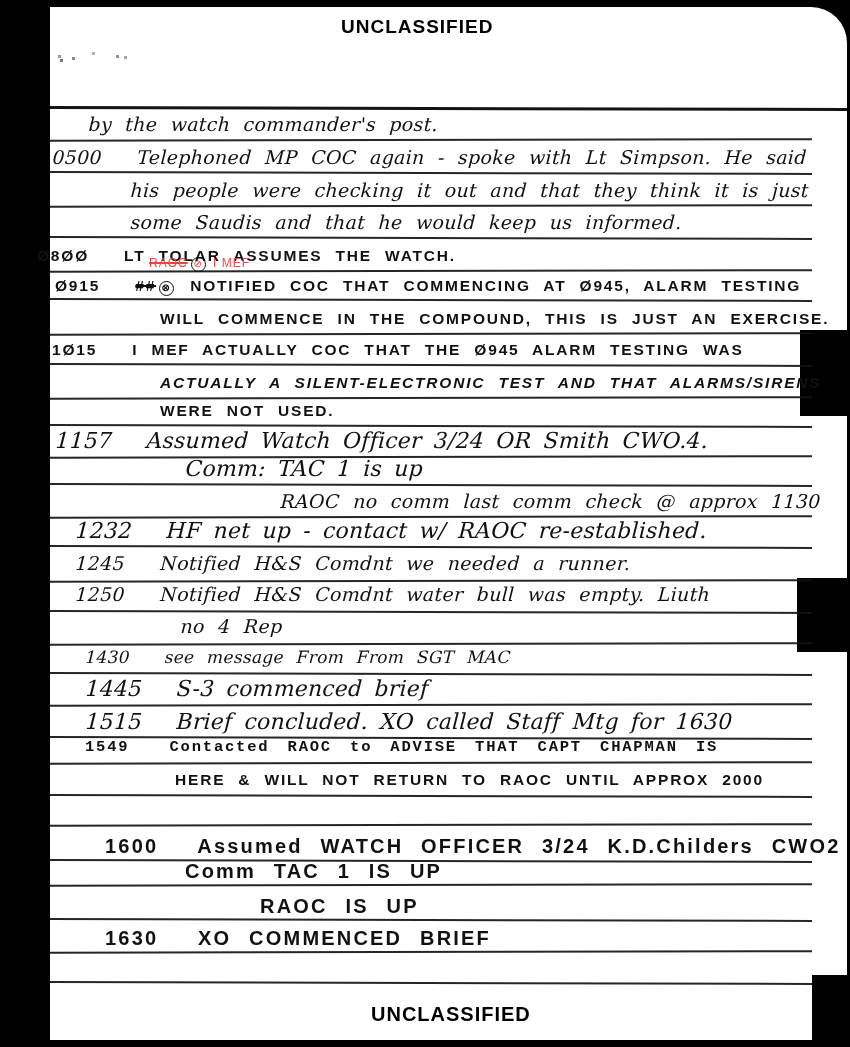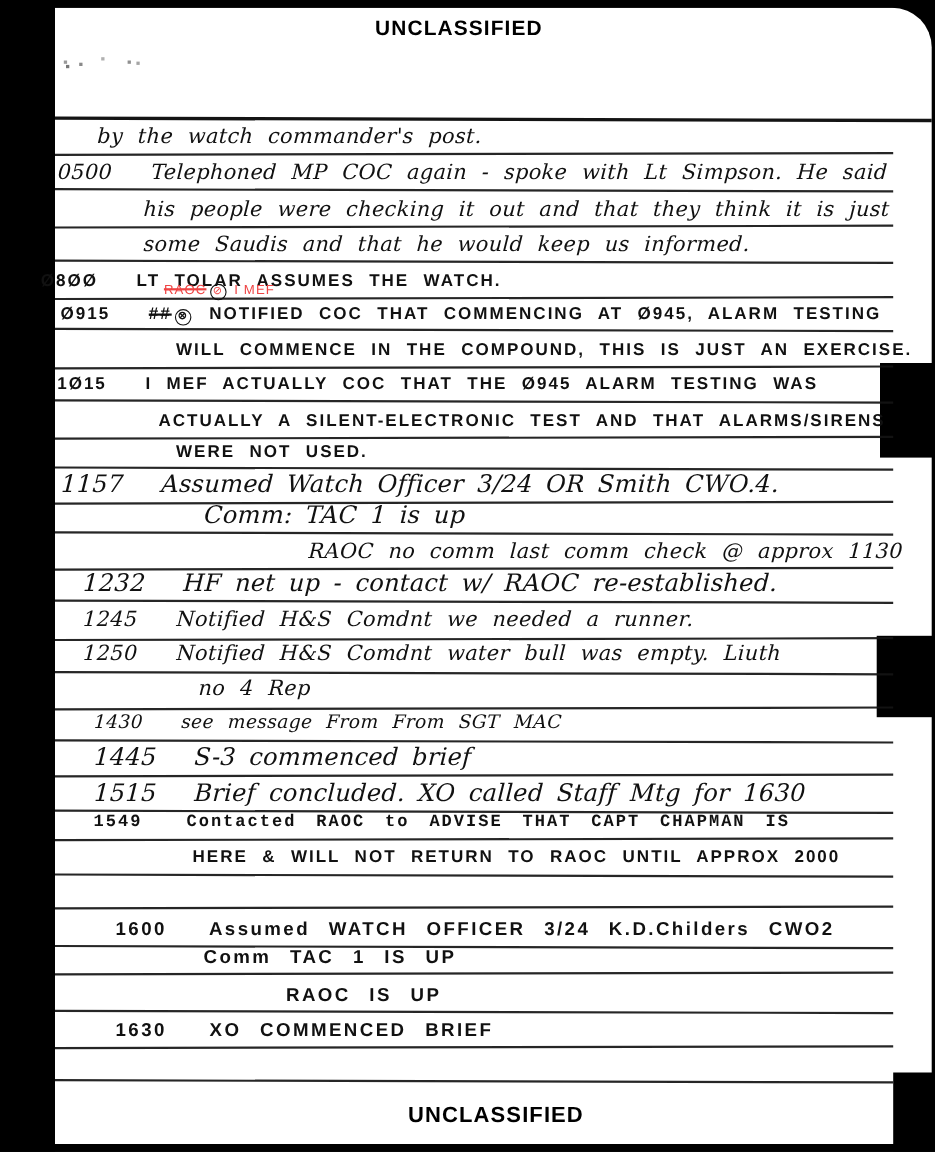--- a/index.html
+++ b/index.html
@@ -15,21 +15,21 @@
   .rule:nth-child(even){transform:rotate(-.12deg);}
   .rule.heavy{height:3px;width:797px;opacity:1;}
   
   .row{position:absolute;white-space:nowrap;color:#111;}
   .cursive{font-family:"DejaVu Serif",serif;font-style:italic;font-size:19px;
            word-spacing:7px;letter-spacing:.3px;transform:skewX(-3deg);transform-origin:left bottom;}
   .cursive-lg{font-family:"DejaVu Serif",serif;font-style:italic;font-size:22px;
            word-spacing:5px;letter-spacing:.2px;transform:skewX(-3deg);transform-origin:left bottom;}
   .print{font-family:"Liberation Sans",sans-serif;font-size:15.5px;font-weight:600;
          letter-spacing:1.8px;word-spacing:7px;}
-  .print2{font-family:"Liberation Sans",sans-serif;font-size:17px;font-weight:600;
+  .print2{font-family:"Liberation Sans",sans-serif;font-size:20px;font-weight:600;
           letter-spacing:2.2px;word-spacing:10px;}
   .time{display:inline-block;margin-right:22px;}
   .hdr{position:absolute;font-family:"Liberation Sans",sans-serif;font-weight:bold;
        font-size:19px;letter-spacing:1px;color:#000;}
   .ann{position:absolute;font-family:"Liberation Sans",sans-serif;font-size:12px;
        font-weight:400;letter-spacing:1px;color:#ef4444;padding-left:16px;}
   .struck{text-decoration:line-through;text-decoration-thickness:2px;}
   .circled{display:inline-block;border:1.5px solid #111;border-radius:50%;
            font-size:10px;line-height:12px;width:13px;height:13px;text-align:center;margin:0 3px;}
   .smudge{position:absolute;left:58px;top:55px;width:3px;height:3px;background:#9a9a9a;
@@ -113,21 +113,21 @@
     <span class="struck">##</span><span class="circled">⊗</span>
     <span>NOTIFIED COC THAT COMMENCING AT Ø945, ALARM TESTING</span></div>
 
   <div class="row print" style="top:310px;left:160px;">
     <span>WILL COMMENCE IN THE COMPOUND, THIS IS JUST AN EXERCISE.</span></div>
 
   <div class="row print" style="top:341px;left:52px;">
     <span class="time">1Ø15</span>
     <span>I MEF ACTUALLY COC THAT THE Ø945 ALARM TESTING WAS</span></div>
 
-  <div class="row print" style="top:374px;left:144px;">
+  <div class="row print" style="top:374px;left:160px;font-style:italic;">
     <span>ACTUALLY A SILENT-ELECTRONIC TEST AND THAT ALARMS/SIRENS</span></div>
 
   <div class="row print" style="top:402px;left:160px;">
     <span>WERE NOT USED.</span></div>
 
   <div class="row cursive-lg" style="top:428px;left:55px;">
     <span class="time">1157</span>
     <span>Assumed Watch Officer 3/24 OR Smith CWO.4.</span></div>
 
   <div class="row cursive-lg" style="top:456px;left:185px;">

